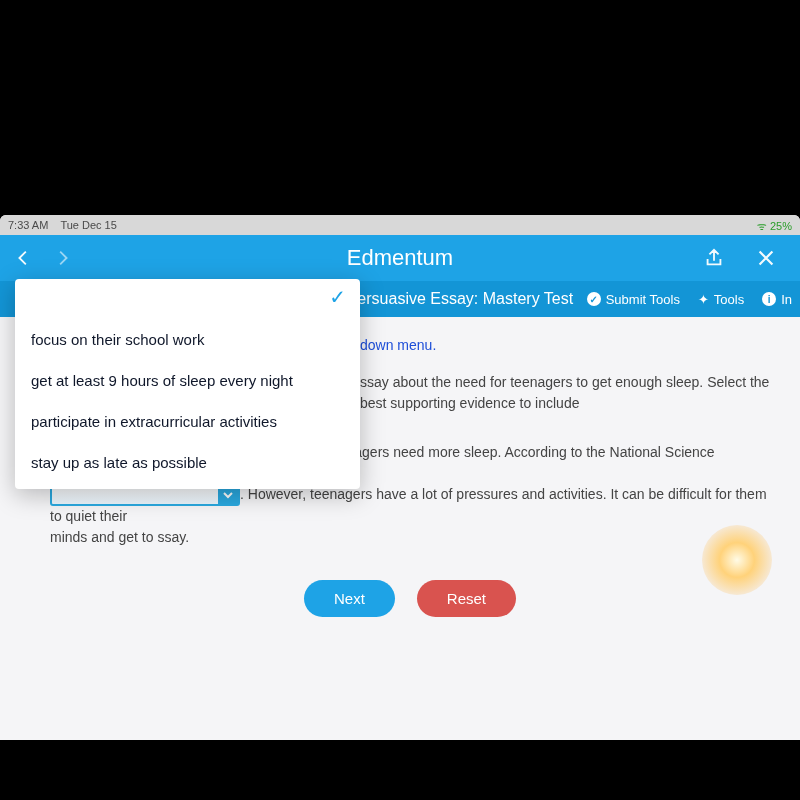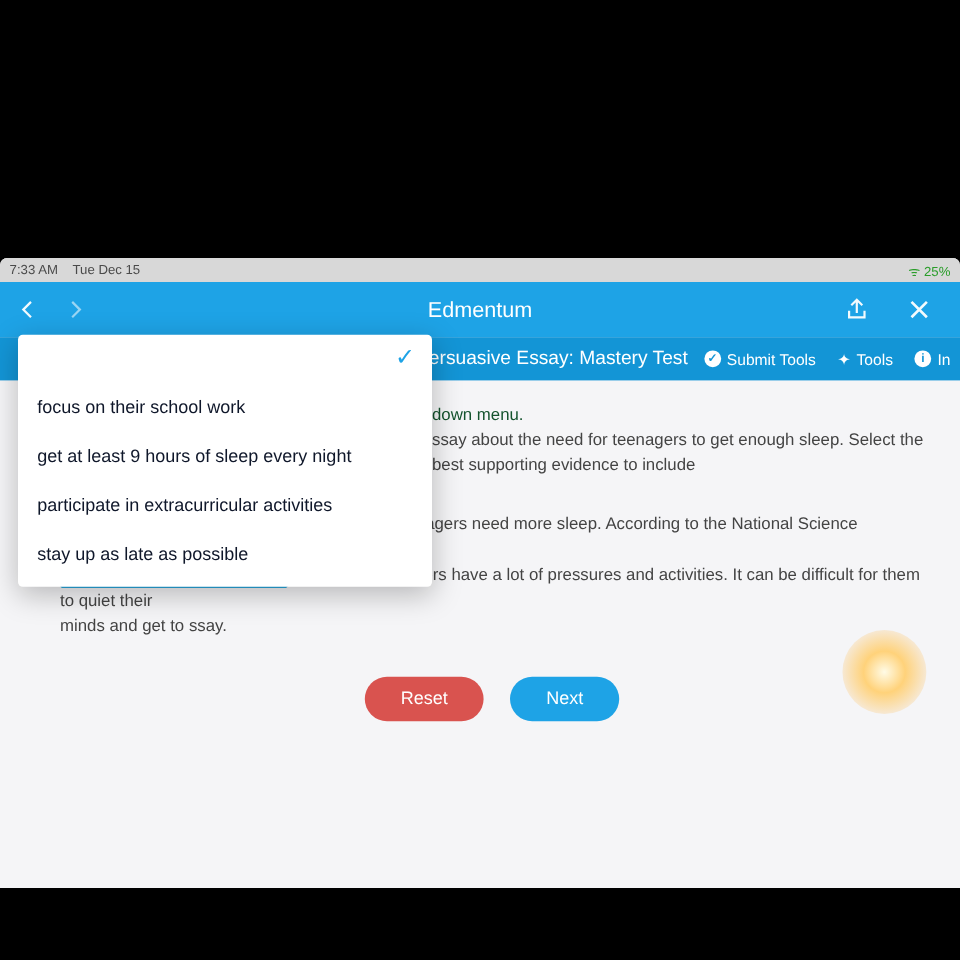--- a/index.html
+++ b/index.html
@@ -4,34 +4,34 @@
   <style>
     * { margin: 0; padding: 0; box-sizing: border-box; font-family: Arial, Helvetica, sans-serif; }
     html,body { width: 800px; height: 800px; background:#000; overflow:hidden; }
     .photo { position:absolute; left:0; top:0; width:800px; height:800px; background:#000; }
     .tablet { position:absolute; left:0; top:215px; width:800px; height:525px; background:#f5f5f7; border-radius:6px 6px 0 0; overflow:hidden; }
     
     .statusbar { height:20px; background:#d8d8d8; display:flex; align-items:center; padding:0 8px; font-size:11px; color:#4a4a4a; justify-content:space-between; }
     .statusbar .right { color:#2a9d2a; font-size:11px; }
     
     .navbar { height:46px; background:#1ea3e6; display:flex; align-items:center; color:#fff; padding:0 10px; position:relative; }
-    .navbar .title { position:absolute; left:0; right:0; text-align:center; font-size:18px; font-weight:400; }
+    .navbar .title { position:absolute; left:0; right:0; text-align:center; font-size:22px; font-weight:400; }
     .nav-icn { width:28px; height:28px; display:flex; align-items:center; justify-content:center; margin-right:10px; opacity:.95; }
     .nav-icn svg { width:22px; height:22px; }
     .nav-right { margin-left:auto; display:flex; align-items:center; gap:14px; z-index:2;}
     
     .testbar { height:36px; background:#1395d6; display:flex; align-items:center; color:#fff; font-size:15px; padding-left:320px; position:relative; }
     .testbar .ttitle { font-size:16px; }
     .testbar .actions { position:absolute; right:8px; top:0; height:36px; display:flex; align-items:center; gap:18px; font-size:13px; }
     .act { display:flex; align-items:center; gap:5px; }
     .act .circ { width:14px; height:14px; border-radius:50%; background:#fff; display:flex; align-items:center; justify-content:center; color:#1395d6; font-size:10px; font-weight:bold;}
     
     .content { position:relative; padding:18px 30px 0 50px; color:#444; font-size:14px; line-height:1.5; }
-    .down-menu { margin-left:310px; font-size:14px; color:#14532d; }
-    .para1 { margin-top:0; margin-left:310px; font-size:14px; color:#444; }
+    .down-menu { margin-left:310px; font-size:14px; color:#1d4ed8; }
+    .para1 { margin-top:16px; margin-left:310px; font-size:14px; color:#444; }
     .para2 { margin-top:28px; font-size:14px; color:#444; }
     .blank-select { display:inline-block; vertical-align:middle; width:190px; height:22px; border:2px solid #2aa9e0; background:linear-gradient(#fff,#eaf6fd); border-radius:3px; position:relative; }
     .blank-select .arrow { position:absolute; right:0; top:0; width:20px; height:100%; background:#2aa9e0; display:flex; align-items:center; justify-content:center; }
     .blank-select .arrow svg { width:10px; height:10px; }
     
     .dropdown { position:absolute; left:15px; top:64px; width:345px; background:#fff; border-radius:4px; box-shadow:0 6px 24px rgba(0,0,0,.25); z-index:50; padding:6px 0; }
     .dd-check { position:absolute; right:14px; top:6px; color:#1ea3e6; font-size:20px; }
     .dd-sep { height:34px; }
     .dd-item { padding:12px 16px; font-size:15px; color:#0f172a; cursor:pointer; }
     .dd-item + .dd-item { border-top:0; }
@@ -115,22 +115,22 @@
           <span class="arrow">
             <svg viewBox="0 0 10 10">
                 <path d="M1 3l4 4 4-4" fill="none" stroke="#fff" stroke-width="2"></path>
               </svg>
           </span>
         </span><span>. However, teenagers have a lot of pressures and activities. It can be difficult for them to quiet their</span><br>
         <span>minds and get to ssay.</span>
       </div>
 
       <div class="btn-row">
+        <button class="pill next">Next</button>
         <button class="pill reset">Reset</button>
-        <button class="pill next">Next</button>
       </div>
     </div>
 
     <div class="dropdown">
       <span class="dd-check">✓</span>
       <div class="dd-sep"></div>
       <div class="dd-item">focus on their school work</div>
       <div class="dd-item">get at least 9 hours of sleep every night</div>
       <div class="dd-item">participate in extracurricular activities</div>
       <div class="dd-item">stay up as late as possible</div>

